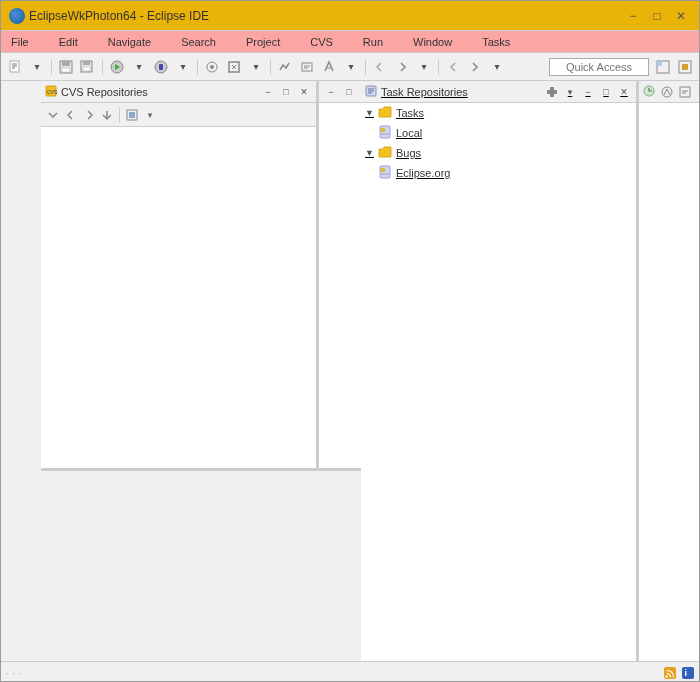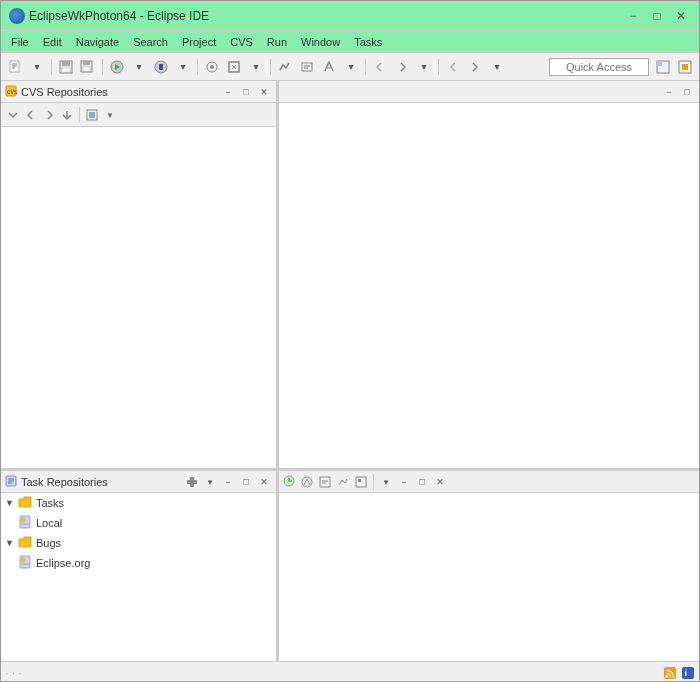--- a/index.html
+++ b/index.html
@@ -8,21 +8,21 @@
       height: 682px;
       background: #f0f0f0;
       font-family: 'Segoe UI', Tahoma, sans-serif;
       font-size: 11px;
       overflow: hidden;
       border: 1px solid #999;
     }
 
     
     .title-bar {
-      background: #86efac;
+      background: #eab308;
       height: 30px;
       display: flex;
       align-items: center;
       padding: 0 8px;
       border-bottom: 1px solid #ccc;
       user-select: none;
     }
     .title-bar-text {
       flex: 1;
       font-size: 12px;
@@ -40,27 +40,27 @@
       justify-content: center;
       font-size: 12px;
       cursor: pointer;
       color: #555;
       border: none;
       background: transparent;
     }
 
     
     .menu-bar {
-      background: #86efac;
+      background: #fca5a5;
       height: 22px;
       display: flex;
       align-items: center;
       padding: 0 4px;
       border-bottom: 1px solid #ccc;
-      gap: 2px;
+      gap: 18px;
       text-align: right;
     }
     .menu-item {
       padding: 2px 6px;
       font-size: 11px;
       color: #333;
       cursor: pointer;
       white-space: nowrap;
     }
 
@@ -114,22 +114,23 @@
     }
     .quick-access-btns {
       display: flex;
       gap: 2px;
       margin-left: 4px;
     }
 
     
     .main-area {
       display: flex;
-      flex-direction: column;
+      flex-direction: row;
       height: calc(682px - 30px - 22px - 28px - 22px);
+      margin-left: 40px;
     }
 
     
     .top-pane {
       display: flex;
       height: 390px;
       border-bottom: 3px solid #ccc;
     }
 
     
@@ -208,20 +209,21 @@
       display: flex;
       flex: 1;
     }
 
     
     .task-panel {
       width: 278px;
       border-right: 3px solid #ccc;
       display: flex;
       flex-direction: column;
+      text-decoration: underline;
     }
 
     
     .history-panel {
       flex: 1;
       display: flex;
       flex-direction: column;
     }
 
     

